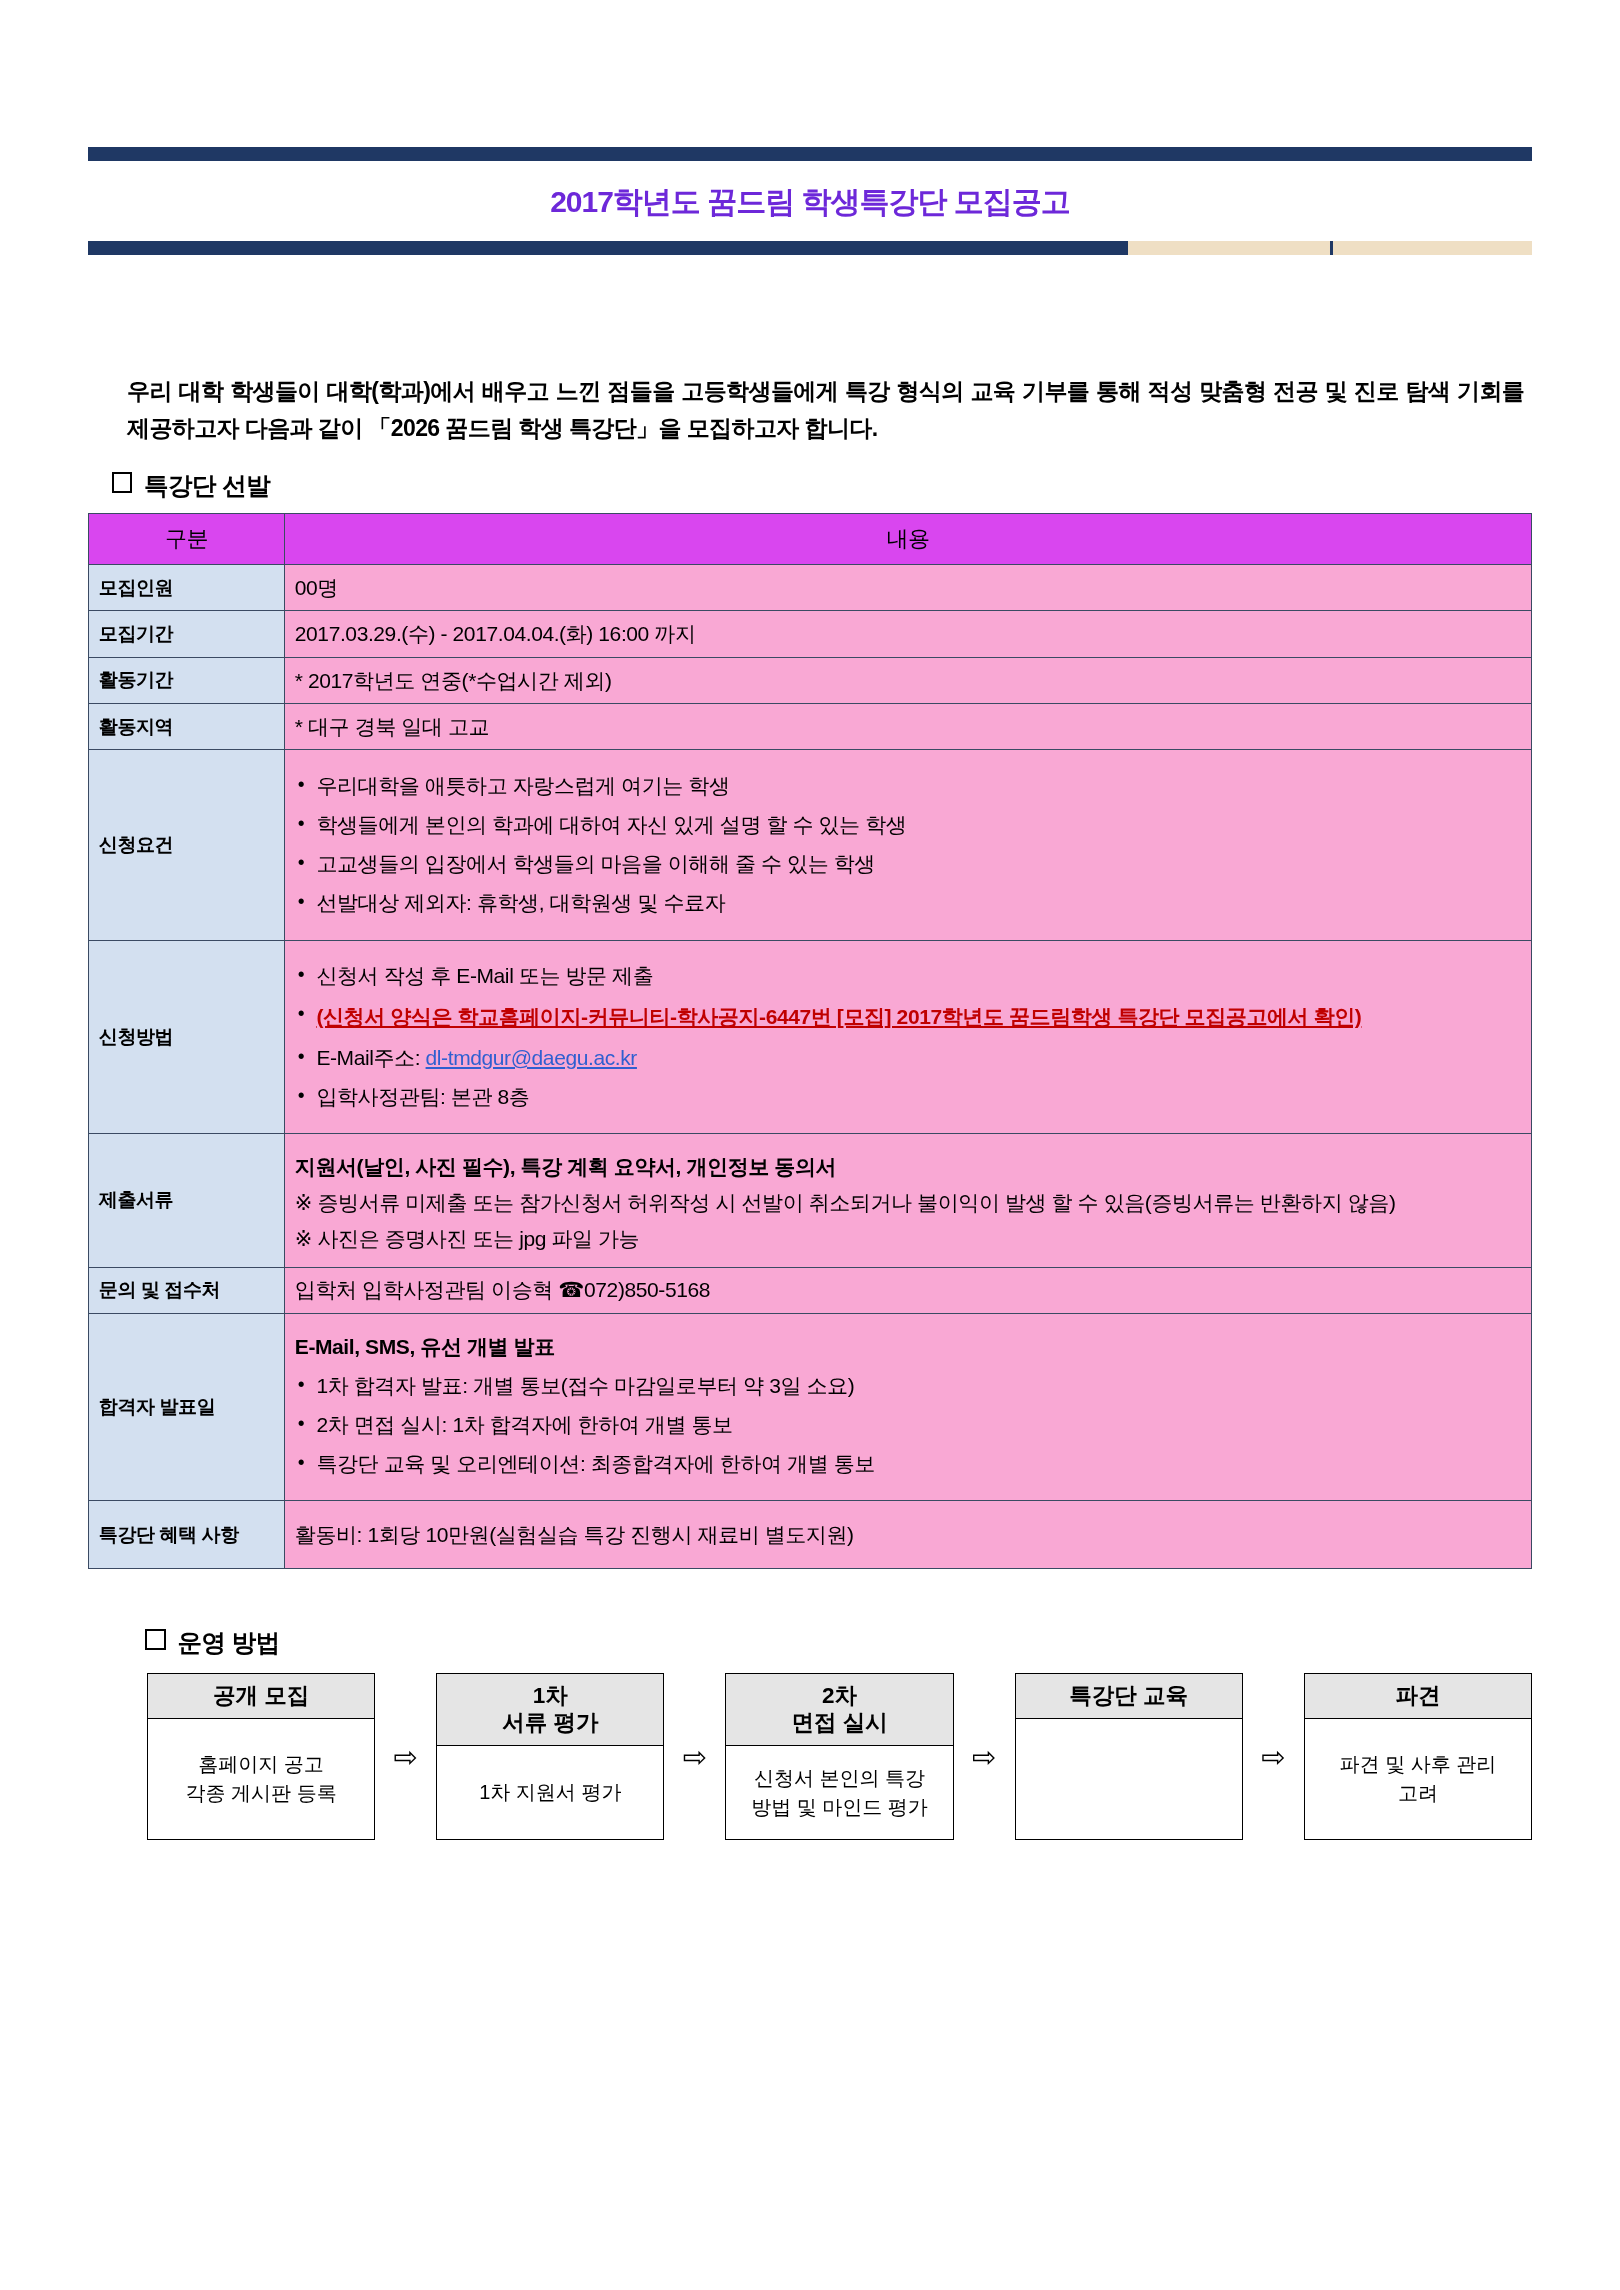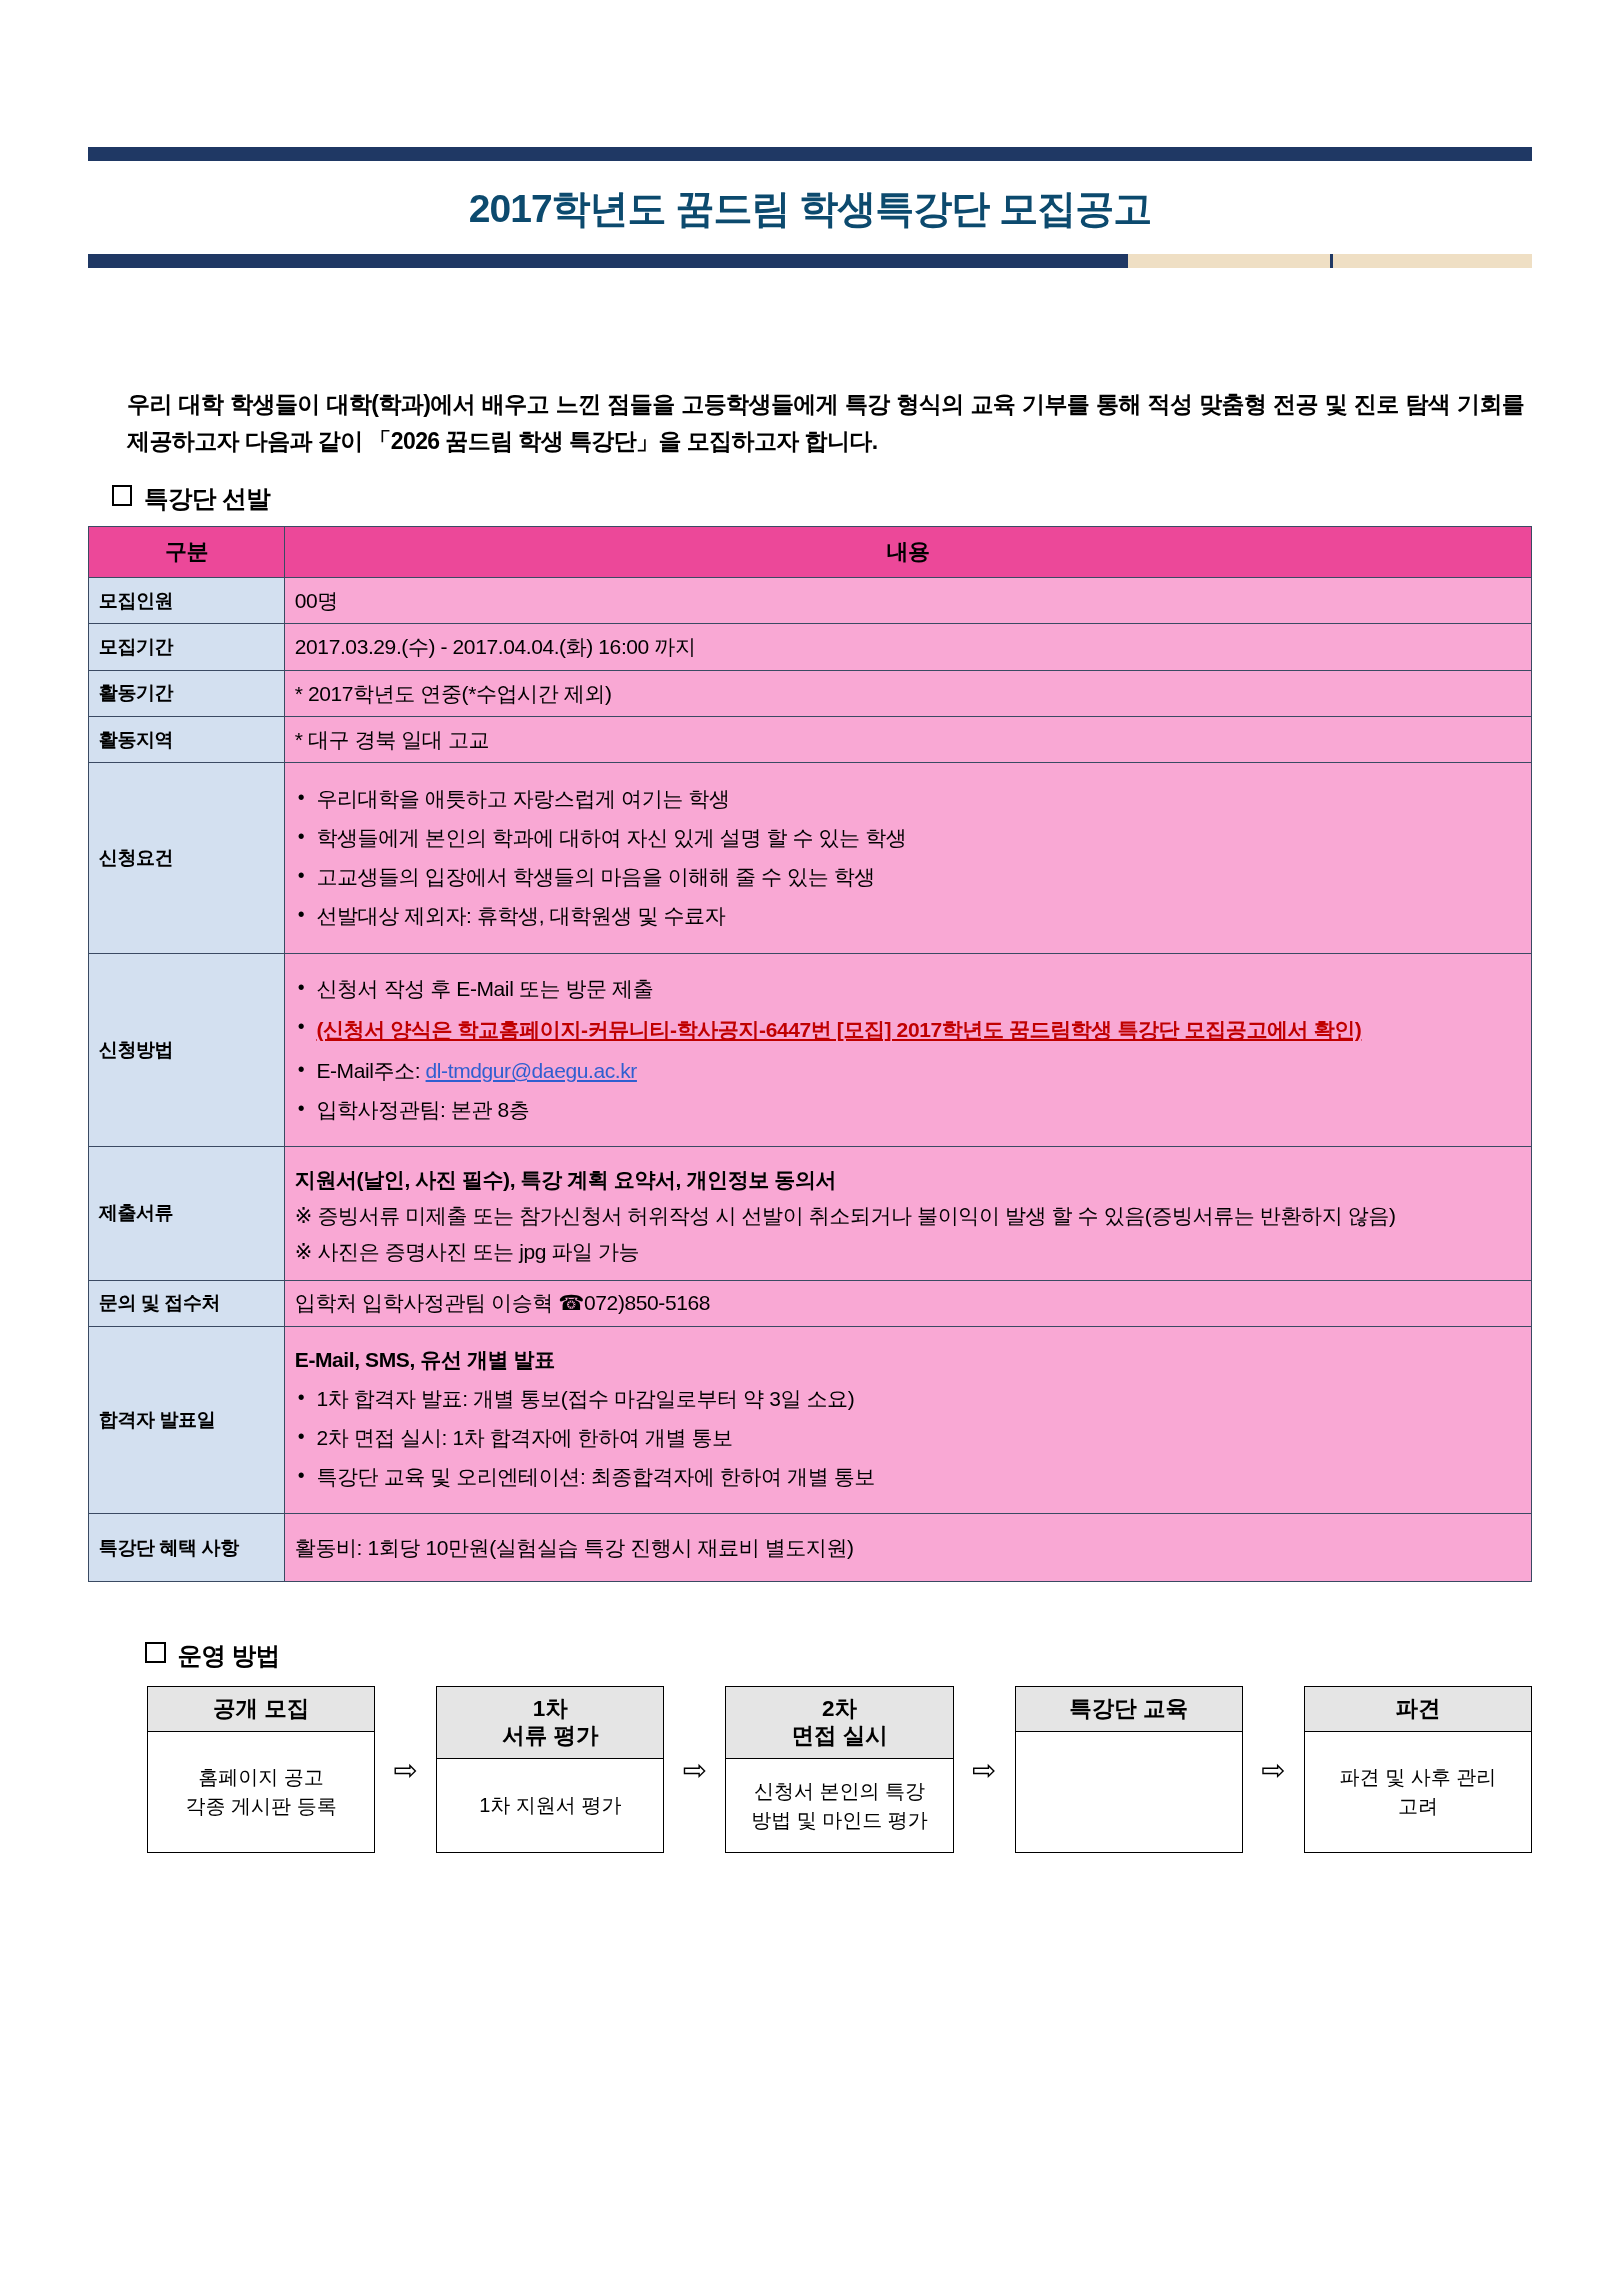--- a/index.html
+++ b/index.html
@@ -22,25 +22,25 @@
 
   
   .title-rule-top {
     height: 13.7px;
     background: #1f3864;
     margin: 0 0 0 0;
     width: 100%;
   }
   .doc-title {
     text-align: center;
-    font-size: 39px;
+    font-size: 30px;
     font-weight: bold;
     letter-spacing: -1px;
     padding: 21.6px 0 17.6px 0;
-    color: #0c4a6e;
+    color: #6d28d9;
   }
   .title-rule-bottom {
     display: flex;
     width: 100%;
     height: 13.7px;
   }
   .title-rule-bottom .seg-dark { background: #1f3864; flex: 0 0 72%; }
   .title-rule-bottom .seg-cream { background: #efdfc4; flex: 0 0 14%; }
   .title-rule-bottom .seg-dark2 { background: #1f3864; flex: 0 0 2.9px; }
   .title-rule-bottom .seg-cream2 { background: #efdfc4; flex: 1 1 auto; }
@@ -84,22 +84,22 @@
     table-layout: fixed;
     font-size: 21px;
   }
   table.main td, table.main th {
     border: 1px solid #3a4a63;
     vertical-align: middle;
     padding: 6.9px 9.8px;
     letter-spacing: -0.4px;
   }
   table.main th {
-    background: #ec4899;
-    font-weight: bold;
+    background: #d946ef;
+    font-weight: normal;
     text-align: center;
     font-size: 22px;
     padding: 9.8px;
   }
   td.label {
     background: #d3e0f0;
     font-weight: bold;
     font-size: 19px;
     letter-spacing: 0px;
   }

